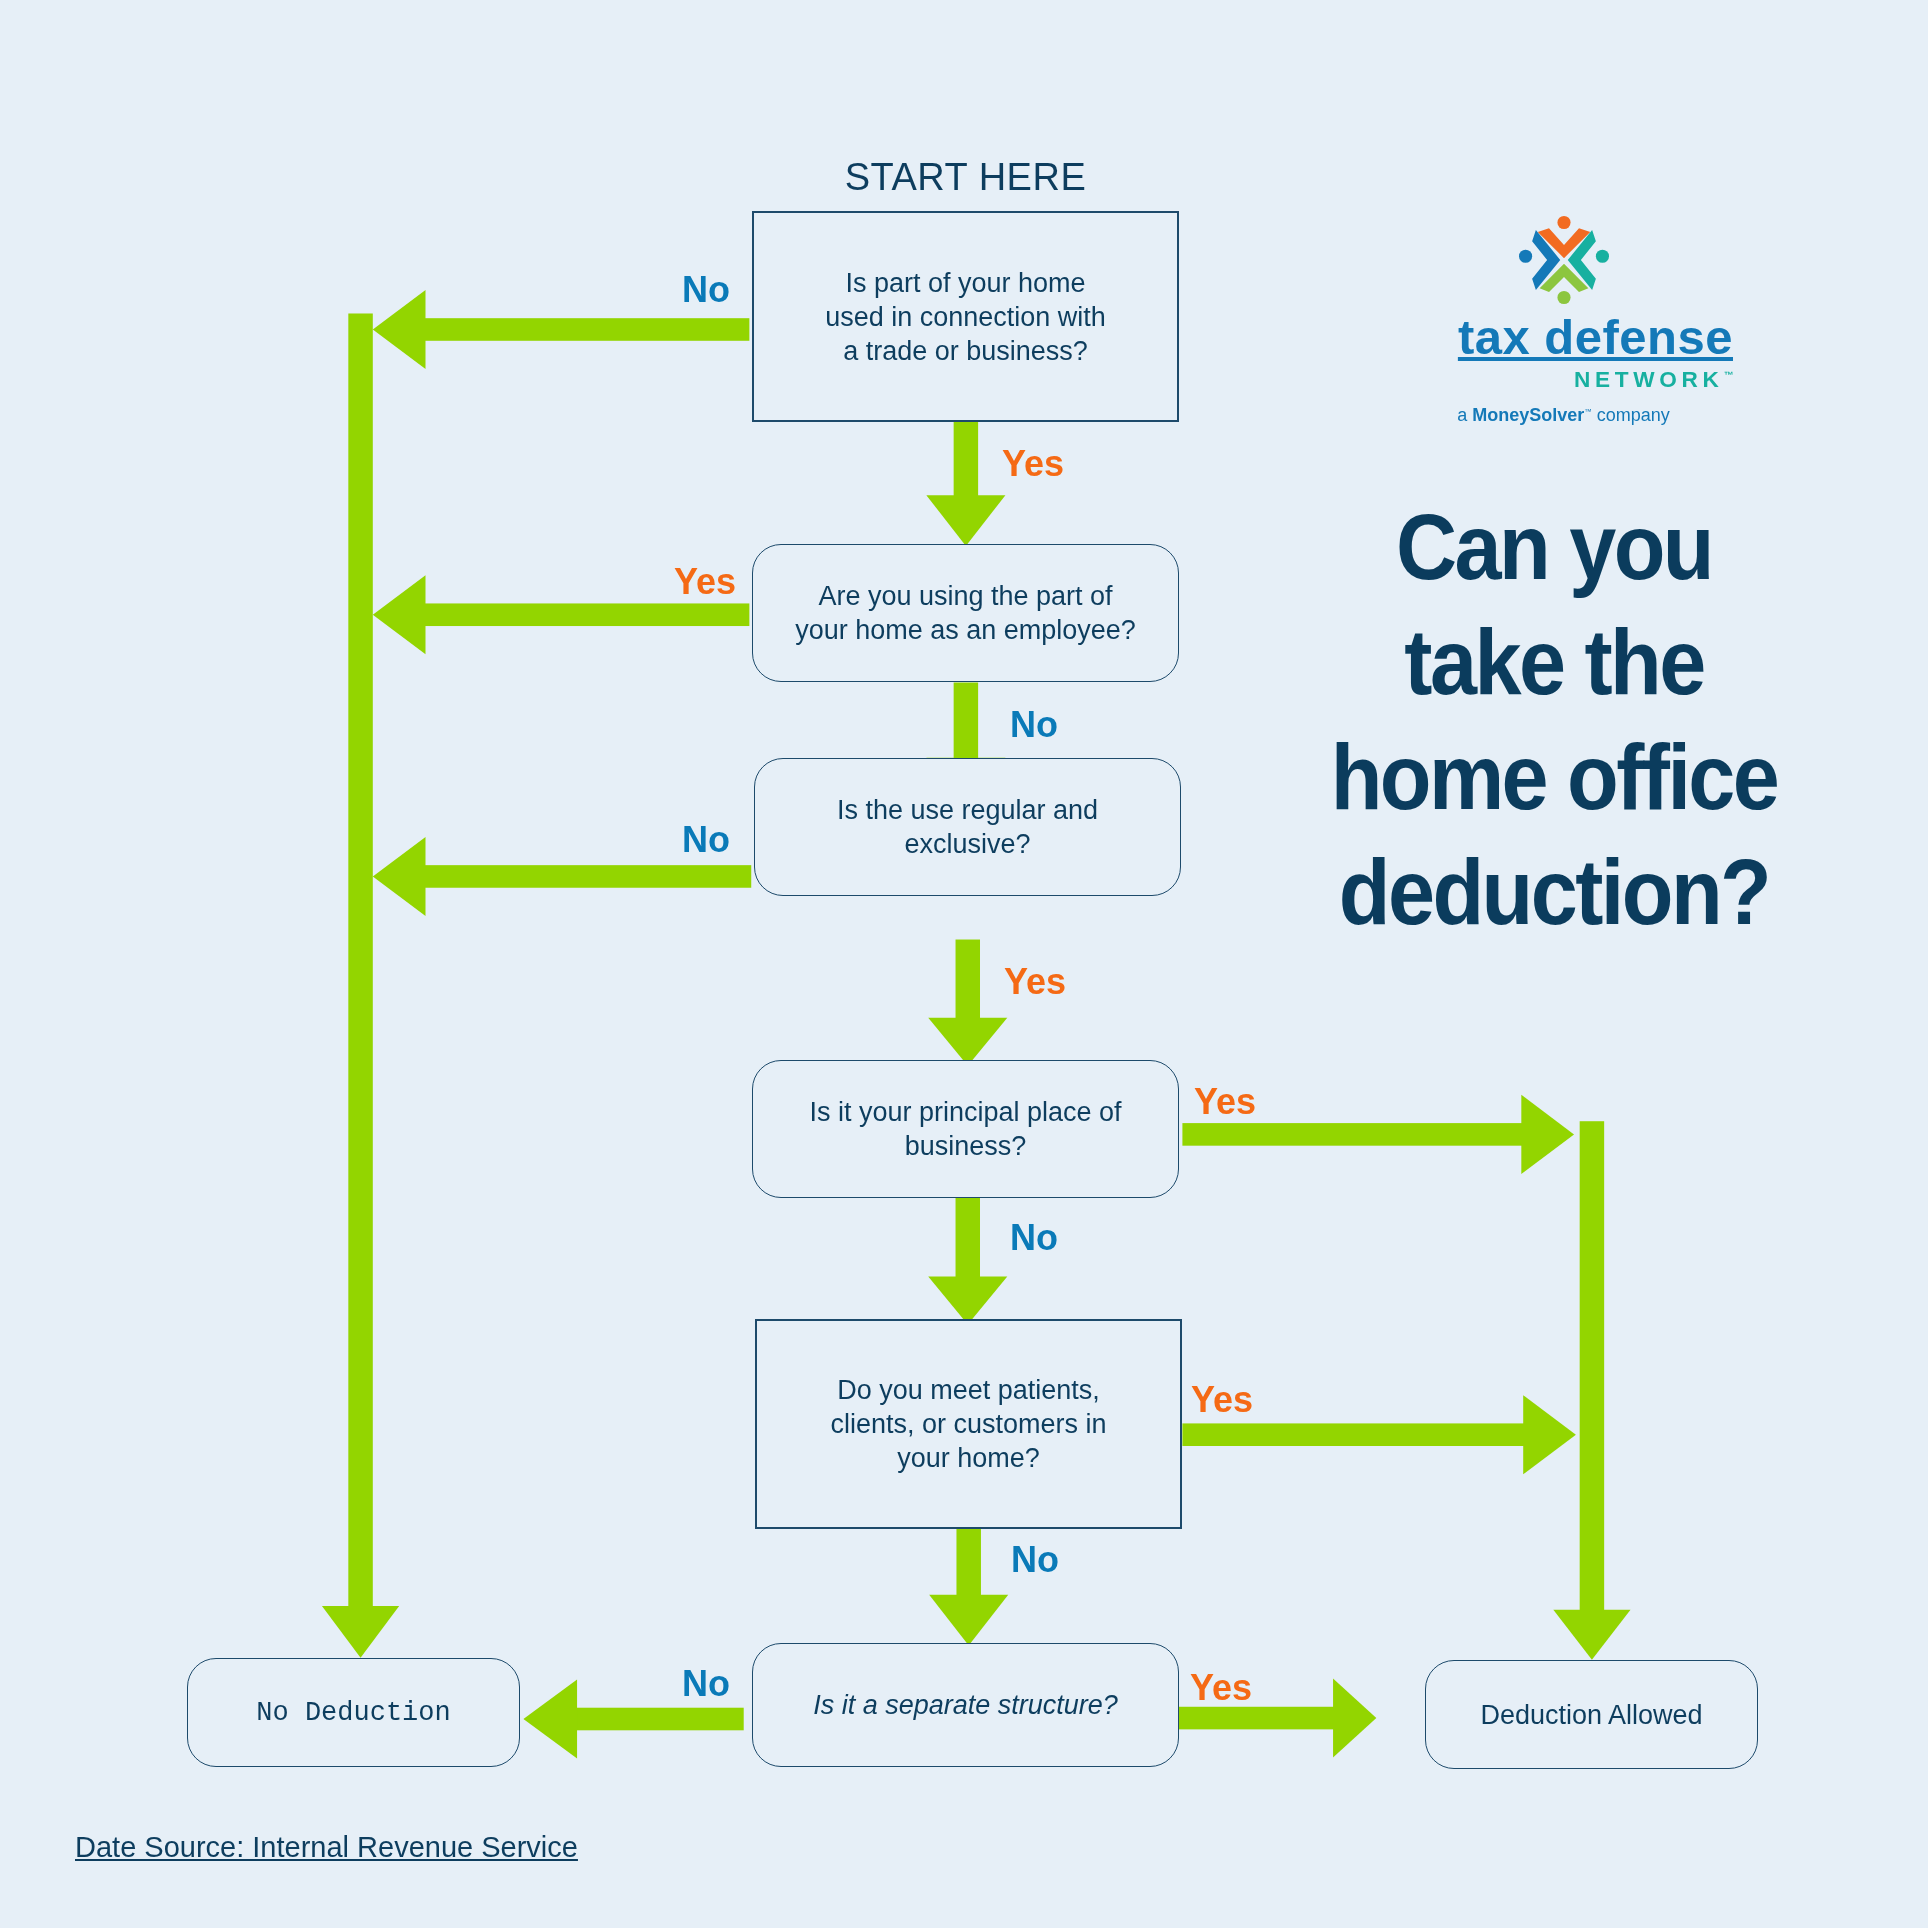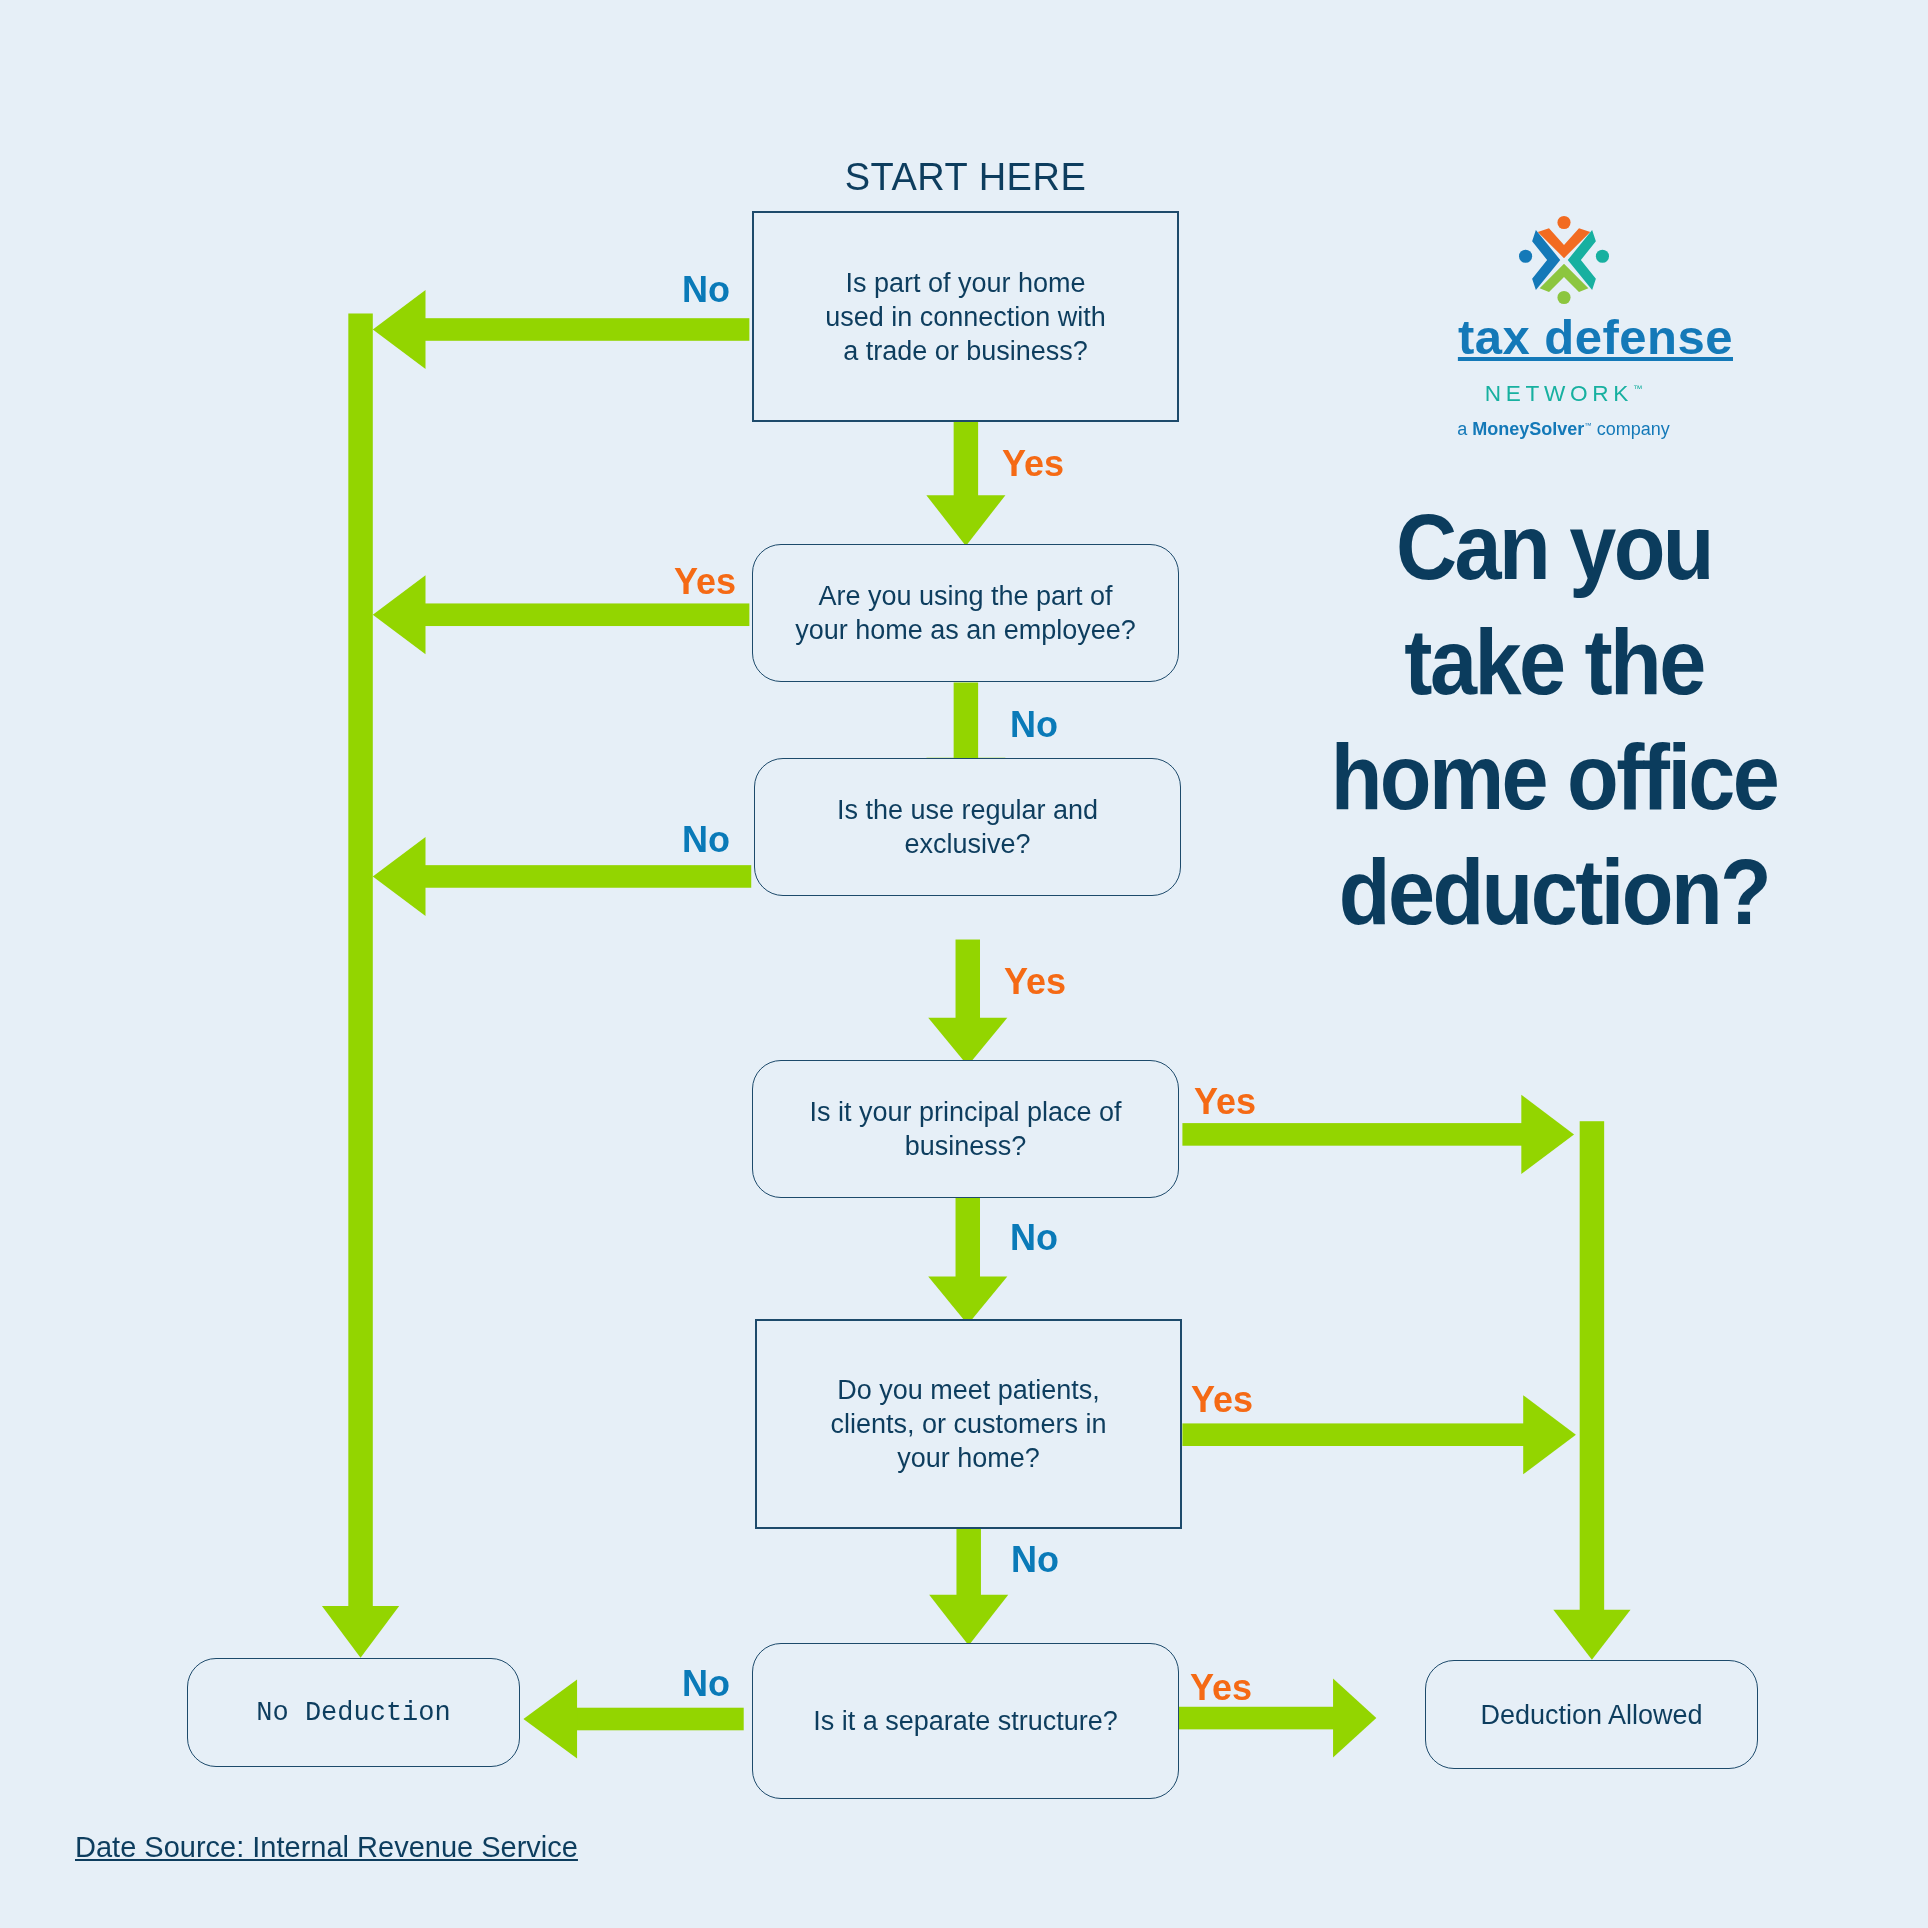--- a/index.html
+++ b/index.html
@@ -32,22 +32,22 @@
     transform-origin: center top;
   }
   .headline span { display: block; }
   .logo { position: absolute; left: 1394px; top: 215px; width: 339px; }
   .logo svg { display: block; margin: 0 auto; }
   .logo-word {
     text-align: right; font-weight: bold; font-size: 49px; color: #1479b8;
     line-height: 49px; margin-top: 7.5px; letter-spacing: 0.5px; text-decoration: underline;
   }
   .logo-network {
-    text-align: center; font-weight: normal; font-size: 22.6px; color: #17b0a0;
-    letter-spacing: 4.7px; line-height: 24.5px; margin-top: 15px;
+    text-align: right; font-weight: bold; font-size: 22.6px; color: #17b0a0;
+    letter-spacing: 4.7px; line-height: 24.5px; margin-top: 1px;
   }
   .logo-network sup { font-size: 9.4px; letter-spacing: 0; }
   .logo-company {
     text-align: center; font-size: 18px; color: #1479b8; margin-top: 13px;
   }
   .logo-company b { font-weight: bold; }
   .logo-company sup { font-size: 7.5px; }
   .footer {
     position: absolute; left: 75px; top: 1831px; font-size: 29px; color: #0d3d5e; text-decoration: underline;
   }
@@ -119,21 +119,21 @@
 </div>
 <div class="box thin" style="left:752px; top:1060px; width:427px; height:138px;">
   <span>Is it your principal place of
 business?</span>
 </div>
 <div class="box" style="left:755px; top:1319px; width:427px; height:210px;">
   <span>Do you meet patients,
 clients, or customers in
 your home?</span>
 </div>
-<div class="box thin" style="left:752px; top:1643px; width:427px; height:156px;">
+<div class="box thin" style="left:752px; top:1643px; width:427px; height:124px;font-style:italic;">
   <span>Is it a separate structure?</span>
 </div>
 
 <div class="box thin" style="left:187px; top:1658px; width:333px; height:109px;font-family:Liberation Mono, monospace;">
   <span>No Deduction</span>
 </div>
 <div class="box thin" style="left:1425px; top:1660px; width:333px; height:109px;">
   <span>Deduction Allowed</span>
 </div>
 

